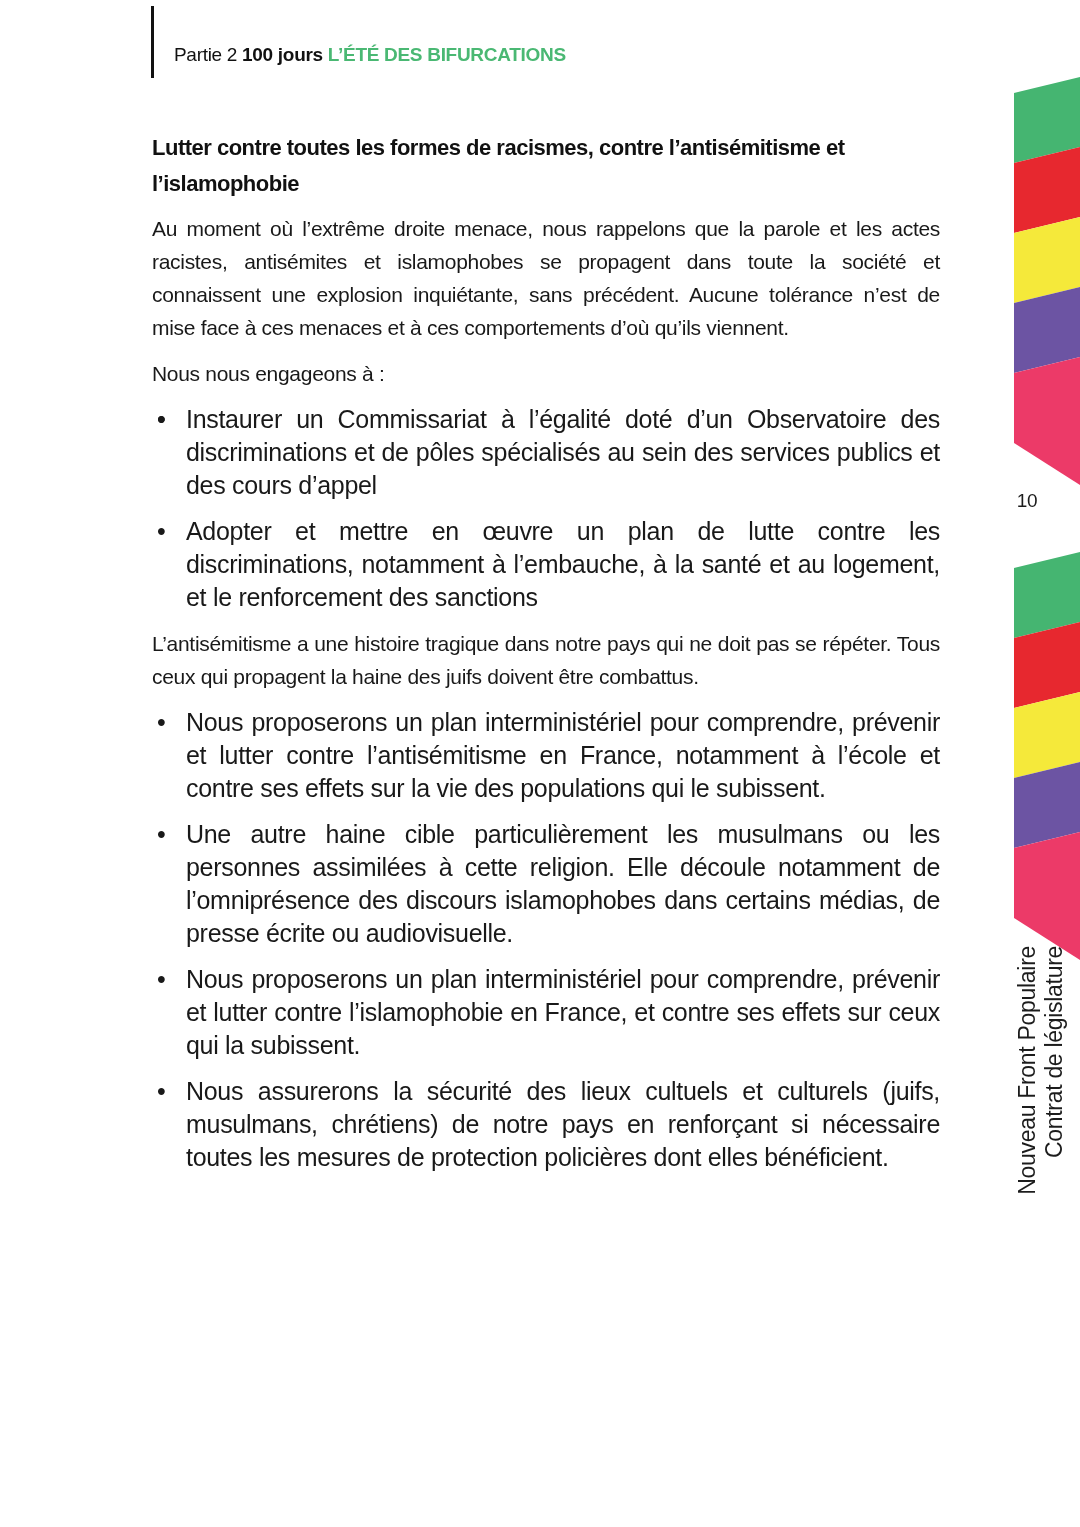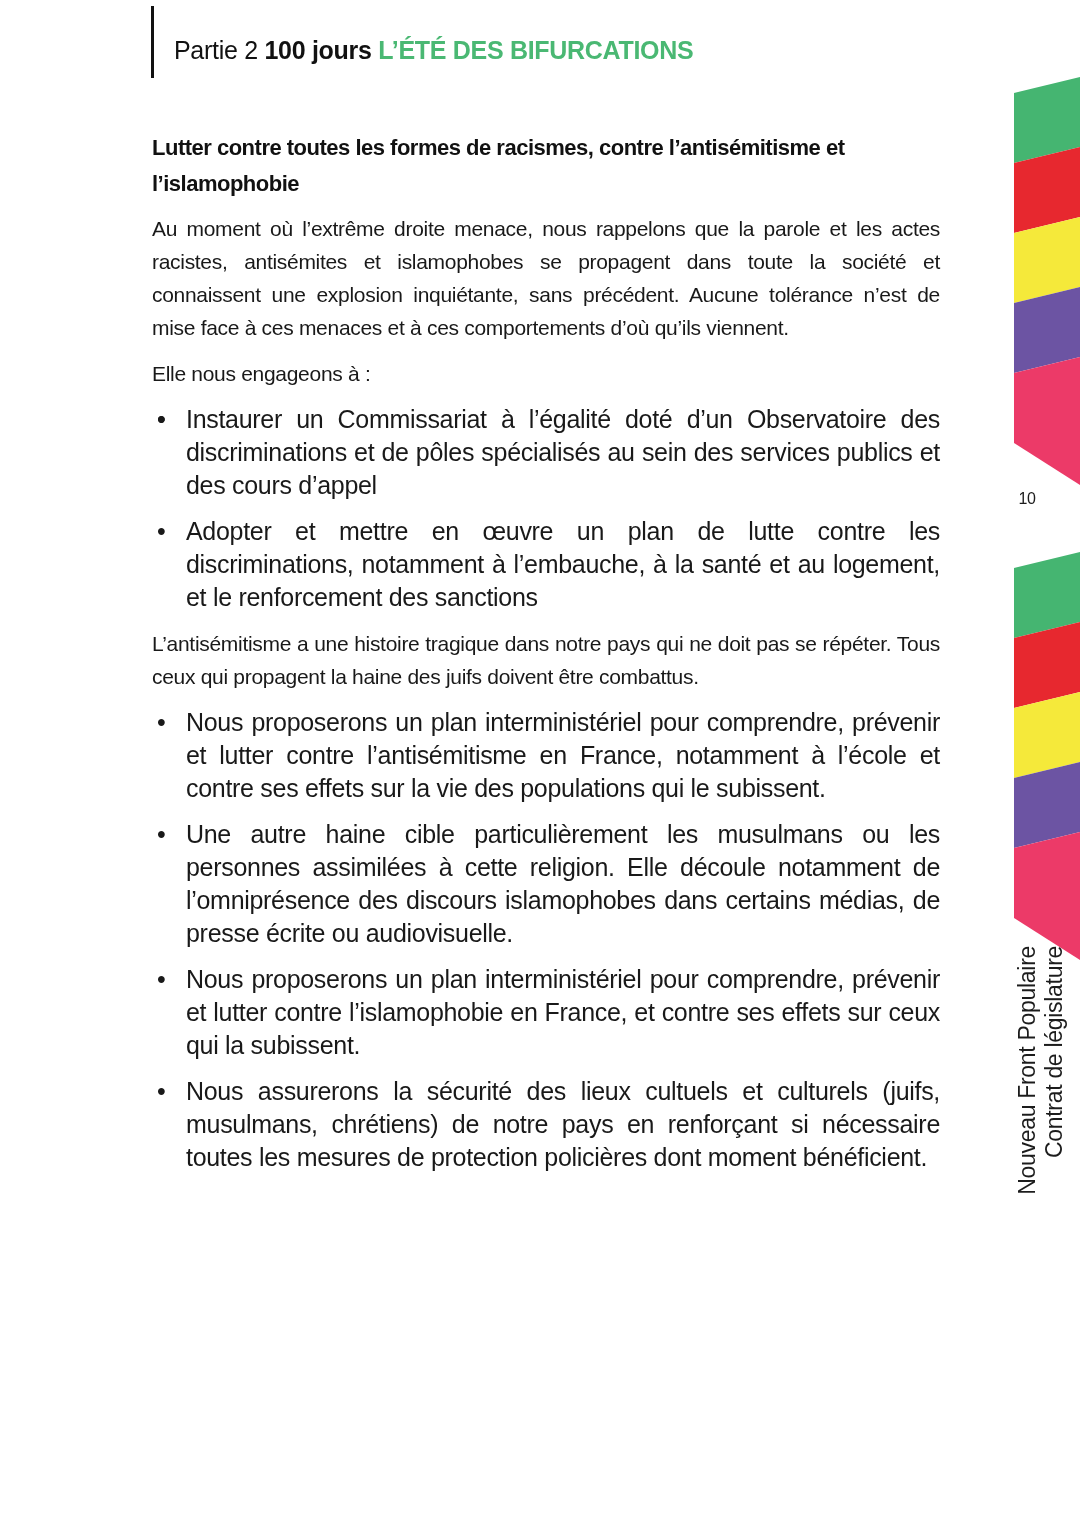--- a/index.html
+++ b/index.html
@@ -21,22 +21,22 @@
     position: absolute;
     left: 151px;
     top: 6px;
     width: 3px;
     height: 72px;
     background: #111111;
   }
   .running-header {
     position: absolute;
     left: 174px;
-    top: 36px;
-    font-size: 25px;
+    top: 44px;
+    font-size: 19px;
     letter-spacing: -0.3px;
     white-space: nowrap;
   }
   .running-header .part { font-weight: 400; color: #111111; }
   .running-header .days { font-weight: 700; color: #111111; }
   .running-header .season { font-weight: 700; }
 
   
   .content {
     position: absolute;
@@ -85,21 +85,21 @@
   }
   .ribbon-1 { top: 77px; }
   .ribbon-2 { top: 552px; }
 
   .page-number {
     position: absolute;
     left: 1002px;
     top: 490px;
     width: 50px;
     text-align: center;
-    font-size: 16px;
+    font-size: 19px;
     letter-spacing: -0.3px;
     color: #1c1c1c;
   }
 
   .side-label {
     position: absolute;
     left: 901px;
     top: 1059px;
     width: 280px;
     height: 54px;
@@ -117,21 +117,21 @@
 
 <div class="top-rule"></div>
 <div class="running-header">
   <span class="part">Partie 2</span><span> </span><span class="days">100 jours</span><span> </span><span class="season" style="color:#4ab873;">L’ÉTÉ DES BIFURCATIONS</span>
 </div>
 
 <div class="content">
   <h1 class="doc-heading">Lutter contre toutes les formes de racismes, contre l’antisémitisme et l’islamophobie</h1>
 
   <p class="para">Au moment où l’extrême droite menace, nous rappelons que la parole et les actes racistes, antisémites et islamophobes se propagent dans toute la société et connaissent une explosion inquiétante, sans précédent. Aucune tolérance n’est de mise face à ces menaces et à ces comportements d’où qu’ils viennent.</p>
-  <p class="para no-justify">Elle nous engageons à :</p>
+  <p class="para no-justify">Nous nous engageons à :</p>
 
   <div class="bullet">
     <span class="dot">•</span>
   </div>
   <div class="bullet">
     <span class="dot">•</span>
     <span>Instaurer un Commissariat à l’égalité doté d’un Observatoire des discriminations et de pôles spécialisés au sein des services publics et des cours d’appel</span>
   </div>
   <div class="bullet">
     <span class="dot">•</span>
@@ -147,21 +147,21 @@
   <div class="bullet">
     <span class="dot">•</span>
     <span>Une autre haine cible particulièrement les musulmans ou les personnes assimilées à cette religion. Elle découle notamment de l’omniprésence des discours islamophobes dans certains médias, de presse écrite ou audiovisuelle.</span>
   </div>
   <div class="bullet">
     <span class="dot">•</span>
     <span>Nous proposerons un plan interministériel pour comprendre, prévenir et lutter contre l’islamophobie en France, et contre ses effets sur ceux qui la subissent.</span>
   </div>
   <div class="bullet">
     <span class="dot">•</span>
-    <span>Nous assurerons la sécurité des lieux cultuels et culturels (juifs, musulmans, chrétiens) de notre pays en renforçant si nécessaire toutes les mesures de protection policières dont moment bénéficient.</span>
+    <span>Nous assurerons la sécurité des lieux cultuels et culturels (juifs, musulmans, chrétiens) de notre pays en renforçant si nécessaire toutes les mesures de protection policières dont elles bénéficient.</span>
   </div>
 </div>
 
 <svg class="ribbon ribbon-1" viewBox="0 0 66 410" xmlns="http://www.w3.org/2000/svg">
   <polygon points="0,16 66,0 66,70 0,86" fill="#45b571"></polygon>
   <polygon points="0,86 66,70 66,140 0,156" fill="#e7282f"></polygon>
   <polygon points="0,156 66,140 66,210 0,226" fill="#f5e93a"></polygon>
   <polygon points="0,226 66,210 66,280 0,296" fill="#6c54a3"></polygon>
   <polygon points="0,296 66,280 66,408 0,366" fill="#ec3a68"></polygon>
 </svg>

